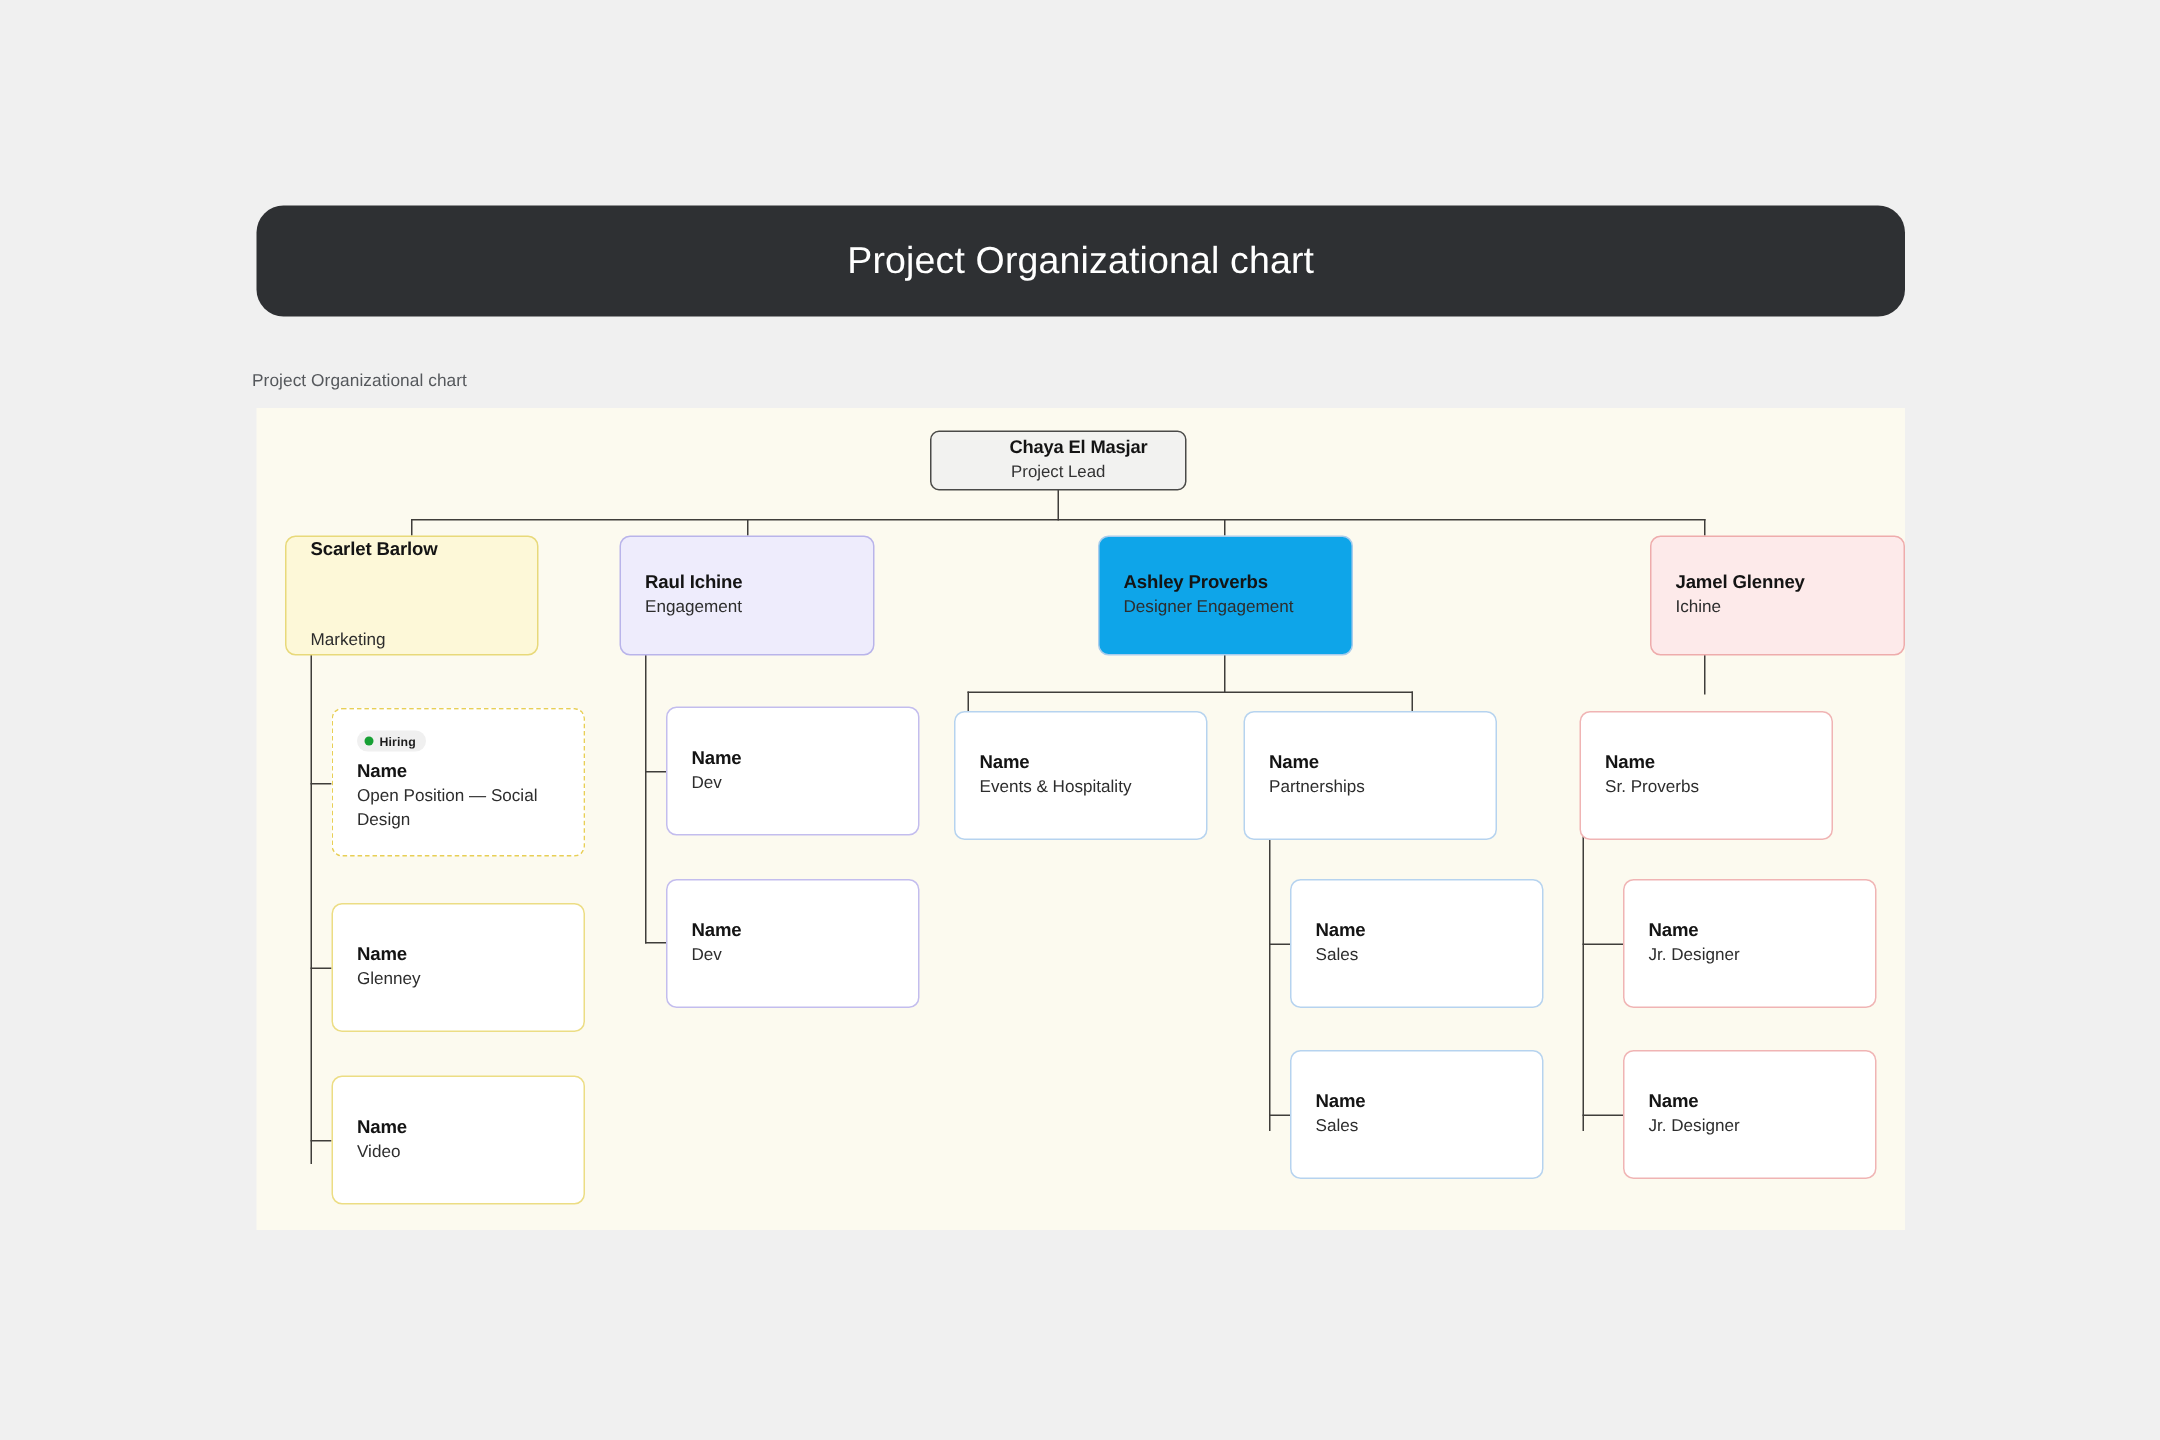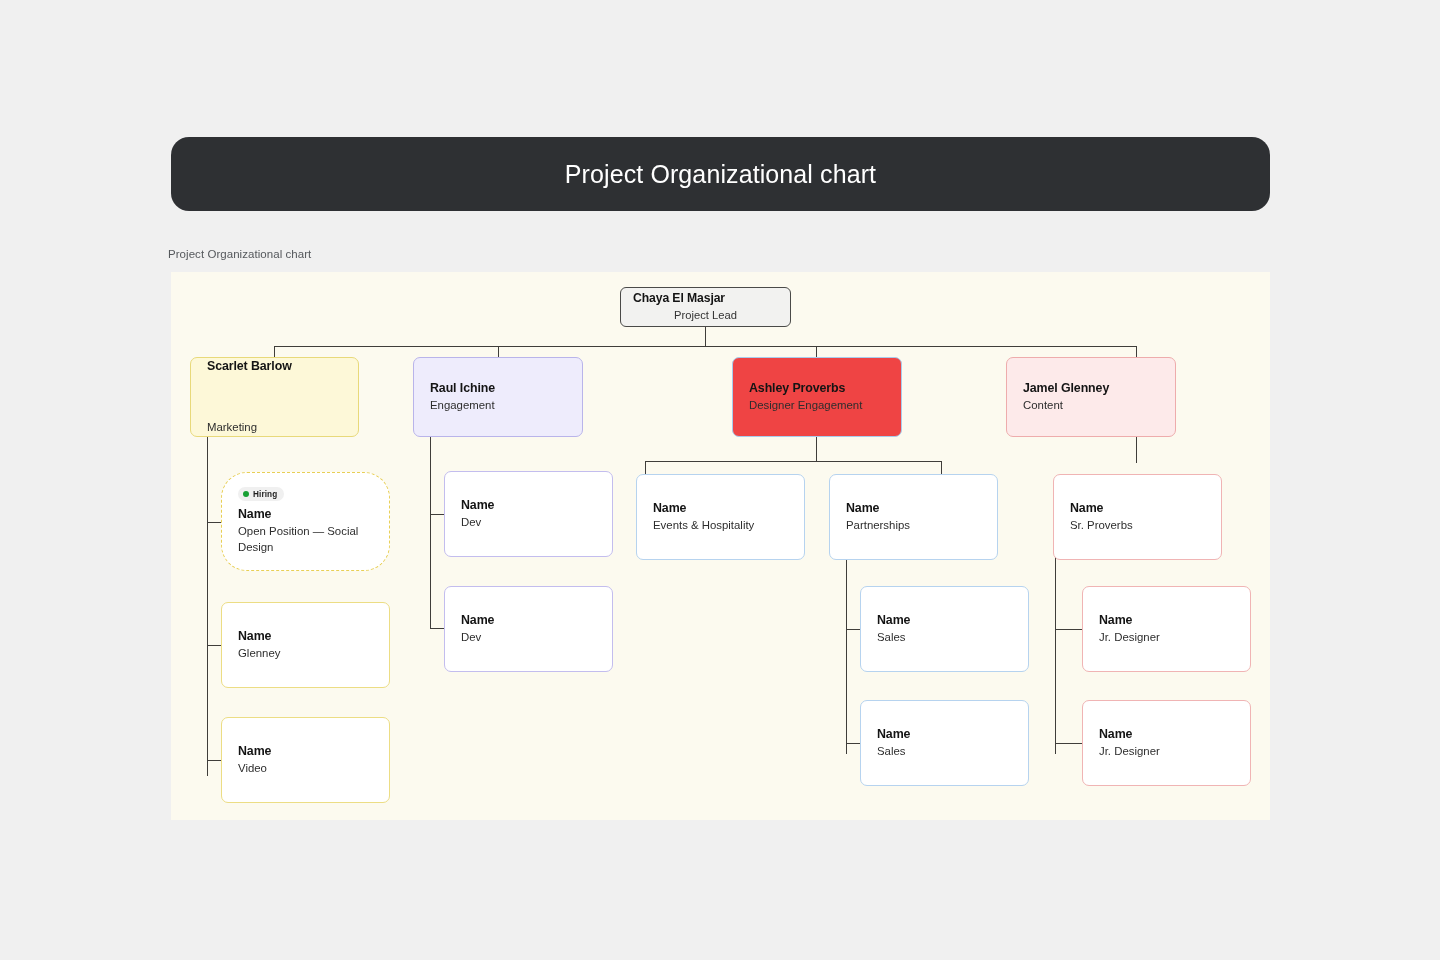--- a/index.html
+++ b/index.html
@@ -94,27 +94,27 @@
     margin-top: 1px;
   }
 
   
   .node.root {
     background: #f2f2f0;
     border-color: #4a4a48;
     border-radius: 6px;
     padding: 0 12px;
   }
-  .node.root .node-name { font-size: 12.2px; }
+  .node.root .node-name { font-size: 12.2px; margin-left: 40px; }
   .node.root .node-role { font-size: 11.2px; color: #333; text-align: center; }
 
   
   .node.dept-marketing { background: #fdf8d8; border-color: #e8d97a; justify-content: space-between; }
   .node.dept-technology { background: #eeecfc; border-color: #b9b4ea; }
-  .node.dept-community  { background: #ef4444; border-color: #a9ccec; }
+  .node.dept-community  { background: #0ea5e9; border-color: #a9ccec; }
   .node.dept-design     { background: #fdeaea; border-color: #eeacac; }
 
   
   .node.leaf-marketing { border-color: #ecdd84; }
   .node.leaf-technology { border-color: #c3bdee; }
   .node.leaf-community  { border-color: #b6d3ef; }
   .node.leaf-design     { border-color: #f0b4b4; }
 
   .node.hiring {
     border-style: dashed;
@@ -204,26 +204,26 @@
     <div class="node dept-technology" style="left:242px; top:85px; width:170px; height:80px;">
       <div class="node-name">Raul Ichine</div>
       <div class="node-role">Engagement</div>
     </div>
 
     <div class="node dept-community" style="left:561px; top:85px; width:170px; height:80px;">
       <div class="node-name">Ashley Proverbs</div>
       <div class="node-role">Designer Engagement</div>
     </div>
 
-    <div class="node dept-design" style="left:835px; top:85px; width:170px; height:80px;">
+    <div class="node dept-design" style="left:929px; top:85px; width:170px; height:80px;">
       <div class="node-name">Jamel Glenney</div>
-      <div class="node-role">Content</div>
-    </div>
-
-    <div class="node leaf-marketing hiring" style="left:50px; top:200px; width:169px; height:99px;border-radius:26px;">
+      <div class="node-role">Ichine</div>
+    </div>
+
+    <div class="node leaf-marketing hiring" style="left:50px; top:200px; width:169px; height:99px;">
       <div class="badge">
         <span class="badge-dot"></span>
         <span class="badge-label">Hiring</span>
       </div>
       <div class="node-name">Name</div>
       <div class="node-role">Open Position — Social Design</div>
     </div>
 
     <div class="node leaf-marketing" style="left:50px; top:330px; width:169px; height:86px;">
       <div class="node-name">Name</div>

